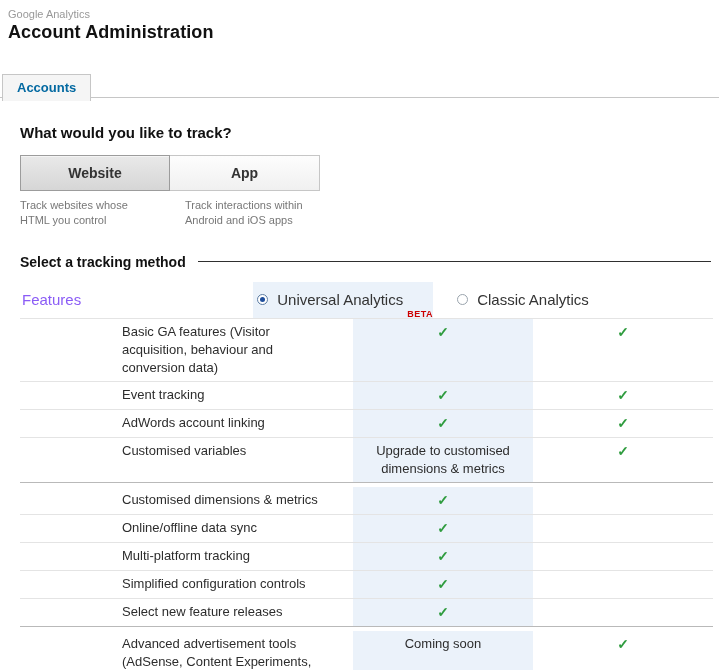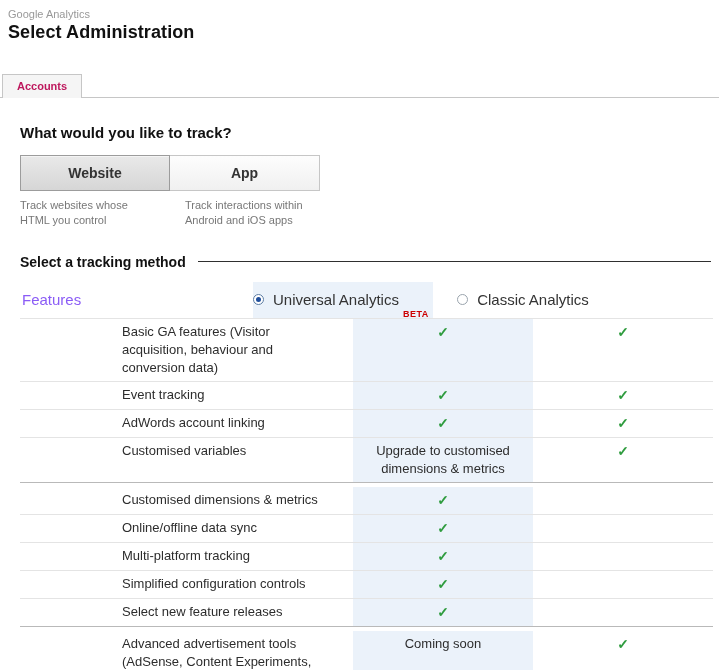--- a/index.html
+++ b/index.html
@@ -18,21 +18,21 @@
   .page-title { font-size: 18px; font-weight: bold; color: #111; margin-top: 2px; letter-spacing: 0.1px; }
 
   
   .tabbar { margin-top: 30px; border-bottom: 1px solid #c6c6c6; padding-left: 2px; height: 25px; }
   .tab {
     display: inline-block;
     position: relative; top: 1px;
     background: #f5f5f5;
     border: 1px solid #c6c6c6; border-bottom: none;
     padding: 5px 14px 6px;
-    font-size: 11px; font-weight: bold; color: #be185d;
+    font-size: 13px; font-weight: bold; color: #0369a1;
     cursor: pointer;
   }
 
   
   .content { padding: 0 6px 0 20px; }
   .q-heading { font-size: 15px; font-weight: bold; color: #111; margin-top: 26px; }
 
   .btn-row { display: flex; margin-top: 14px; width: 300px; }
   .btn {
     width: 150px; height: 36px;
@@ -53,21 +53,21 @@
   .desc { width: 150px; padding-right: 12px; font-size: 11px; color: #777; line-height: 1.35; }
 
   
   .method-head { display: flex; align-items: center; margin-top: 26px; }
   .method-head h3 { font-size: 14px; font-weight: bold; color: #111; padding-right: 12px; white-space: nowrap; }
   .rule { flex: 1; height: 1px; background: #2f2f2f; margin-right: 2px; }
 
   
   .t-head { display: flex; align-items: stretch; margin-top: 12px; }
   .h-feature { width: 233px; display: flex; align-items: center; padding-left: 2px; font-size: 15px; color: #8b5cf6; }
-  .h-ua { width: 180px; height: 36px; background: #ebf2fa; display: flex; align-items: center; justify-content: flex-start; cursor: pointer; }
+  .h-ua { width: 180px; height: 36px; background: #ebf2fa; display: flex; align-items: center; justify-content: flex-end; cursor: pointer; }
   .h-classic { width: 180px; height: 36px; display: flex; align-items: center; justify-content: center; cursor: pointer; }
   .col-label { font-size: 15px; color: #333; margin-left: 9px; }
   .beta { font-size: 9px; font-weight: bold; color: #c00; margin-left: 4px; letter-spacing: 0.5px; position: relative; top: 14px; }
 
   .radio {
     width: 11px; height: 11px; border-radius: 50%;
     border: 1px solid #9aa4ad; background: #fff;
     display: inline-flex; align-items: center; justify-content: center;
     flex: 0 0 auto; cursor: pointer;
   }
@@ -85,21 +85,21 @@
   .c-classic { width: 180px; padding: 4px 8px; text-align: center; }
   .check { color: #2f9c3f; font-weight: bold; font-size: 14px; line-height: 18px; }
 </style>
 </head>
 <body>
 
 <div class="page">
 
   <div class="app-header">
     <div class="brand">Google Analytics</div>
-    <div class="page-title">Select Administration</div>
+    <div class="page-title">Account Administration</div>
   </div>
 
   <div class="tabbar">
     <div class="tab">Accounts</div>
   </div>
 
   <div class="content">
 
     <div class="q-heading">What would you like to track?</div>
 

